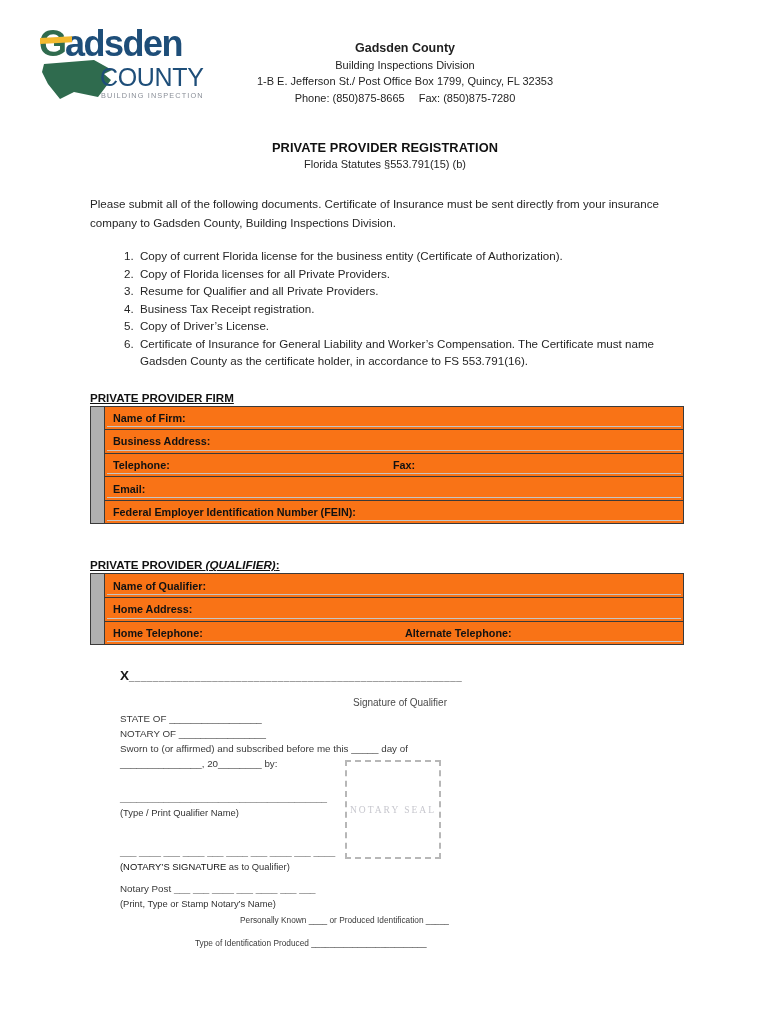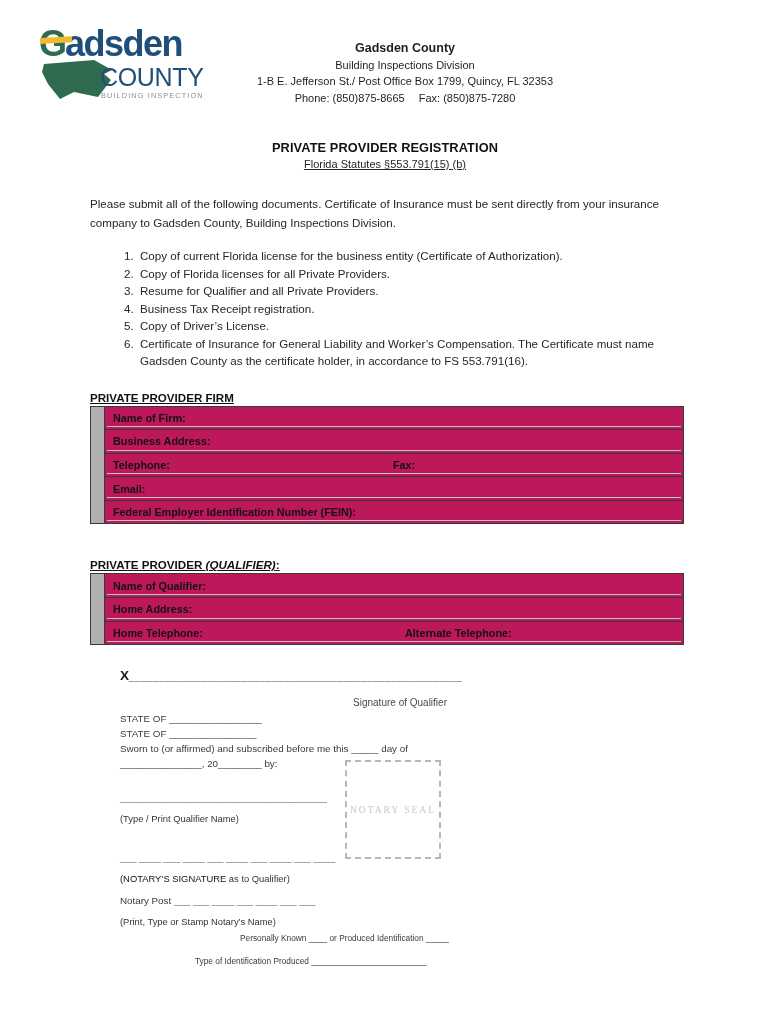--- a/index.html
+++ b/index.html
@@ -11,50 +11,50 @@
   
   .header { position:relative; height:112px; }
   .logo { position:absolute; left:38px; top:26px; width:170px; height:80px; }
   .header-text { text-align:center; padding-top:40px; font-size:11px; line-height:16.5px; color:#1f1f1f;margin-left:40px; }
   .org-name { font-size:12.5px; font-weight:bold; }
   .phone-fax span { white-space:nowrap; }
   .fax-part { margin-left:14px; }
   
   .title-block { text-align:center; margin-top:28px; }
   .title-main { font-size:12.8px; font-weight:bold; letter-spacing:0.1px; color:#111; }
-  .title-sub { font-size:11px; margin-top:3px;text-decoration:underline; }
+  .title-sub { font-size:11px; margin-top:3px; }
   
   .content { padding:0 86px 0 90px; }
   .intro { margin:25px 0 0 0; font-size:11.6px; line-height:18.5px; width:575px; }
   ol.reqs { margin:15px 0 0 0; padding:0 10px 0 47px; font-size:11.6px; line-height:17.5px; }
   ol.reqs li { padding-left:3px; }
   
   .sec { margin-top:21px; }
   .sec-heading { font-size:11.6px; font-weight:bold; text-decoration:underline; margin:0 0 2px 0; color:#111; }
   .sec-heading .ital { font-style:italic; }
-  .ptable { display:flex; border:1.4px solid #3a3a3a; background:#be185d; }
+  .ptable { display:flex; border:1.4px solid #3a3a3a; background:#f97316; }
   .gray-col { width:13px; background:#b0b0b0; border-right:1.2px solid #3a3a3a; }
   .rows { flex:1; }
   .prow { position:relative; height:22.6px; border-bottom:1.1px solid #3a3a3a; display:flex; align-items:center; }
   .prow:last-child { border-bottom:none; }
   .prow::after { content:""; position:absolute; left:2px; right:2px; bottom:2px; border-top:1px solid #c5c5c5; }
   .plabel { font-weight:bold; font-size:10.8px; padding-left:8px; color:#121212; white-space:nowrap; }
   .plabel2 { position:absolute; font-weight:bold; font-size:10.8px; color:#121212; white-space:nowrap; }
   .off-fax { left:288px; }
   .off-alt { left:300px; }
   .gap-tables { margin-top:34px; }
   
   .notary { position:relative; margin:23px 0 0 30px; font-size:9.8px; color:#3a3a3a; }
   .xline { margin-top:2px; color:#5d5d5d; letter-spacing:0.5px; }
   .xmark { font-size:13.5px; font-weight:bold; color:#1a1a1a; letter-spacing:0; }
   .sig-caption { width:327px; text-align:right; font-size:10px; color:#4a4a4a; margin-top:14px; }
   .legal-line { line-height:14.8px; white-space:nowrap; }
   .legal-block { margin-top:4px; }
   .fill-line { margin-top:21px; color:#6a6a6a; white-space:nowrap; }
-  .cap { font-size:9.4px; margin-top:10px; color:#333; }
+  .cap { font-size:9.4px; margin-top:4px; color:#333; }
   .cap .bold { font-weight:normal; color:#111; }
   .nname-row { margin-top:11px; white-space:nowrap; }
   .nname-row .linepart { color:#6a6a6a; }
   .personally { font-size:8.3px; margin:6px 0 0 120px; color:#3a3a3a; white-space:nowrap; }
   .type-id { font-size:8.3px; margin:13px 0 0 75px; color:#3a3a3a; white-space:nowrap; }
   .seal-box { position:absolute; left:225px; top:92px; width:92px; height:95px;
     border:2px dashed #b7b7b7; display:flex; align-items:center; justify-content:center; }
   .seal-text { font-family:"Liberation Serif", serif; font-size:9.5px; letter-spacing:2px; color:#c7c7ce; }
 </style>
 </head>
@@ -143,21 +143,21 @@
       </div>
     </div>
 
     <div class="notary">
 
       <div class="xline"><span class="xmark">X</span><span>________________________________________________________</span></div>
       <div class="sig-caption">Signature of Qualifier</div>
 
       <div class="legal-block">
         <div class="legal-line">STATE OF _________________</div>
-        <div class="legal-line">STATE OF ________________</div>
+        <div class="legal-line">NOTARY OF ________________</div>
         <div class="legal-line">Sworn to (or affirmed) and subscribed before me this _____ day of</div>
         <div class="legal-line">_______________, 20________ by:</div>
       </div>
 
       <div class="fill-line">______________________________________</div>
       <div class="cap">(Type / Print Qualifier Name)</div>
 
       <div class="fill-line" style="margin-top:28px;">___ ____ ___ ____ ___ ____ ___ ____ ___ ____</div>
       <div class="cap"><span class="bold">(NOTARY’S SIGNATURE</span><span> as to Qualifier)</span></div>
 

